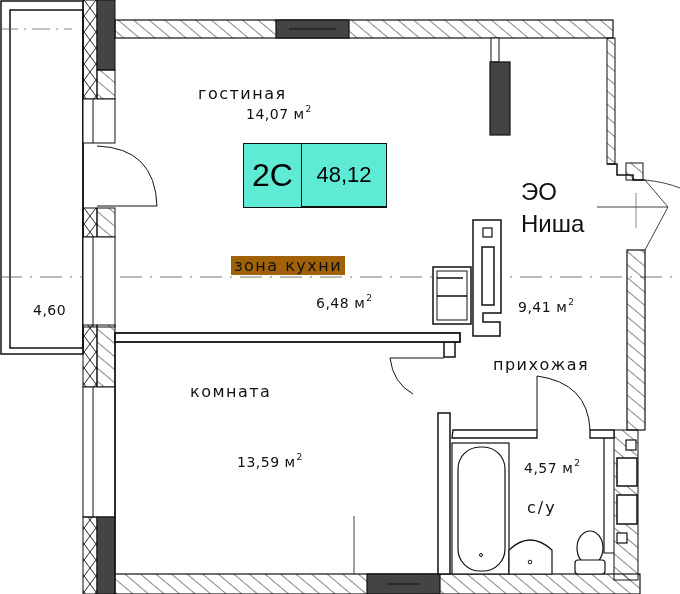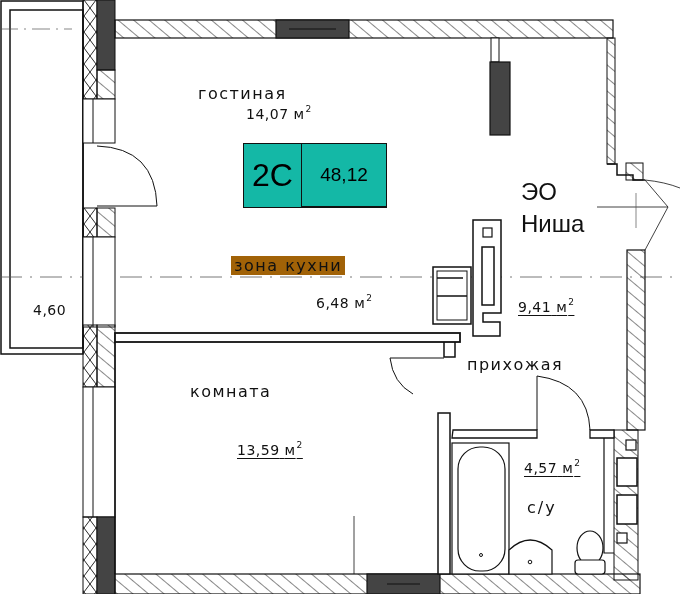--- a/index.html
+++ b/index.html
@@ -2,25 +2,25 @@
 <html><head>
 <meta charset="utf-8">
 <style>
   html, body { margin:0; padding:0; background:#ffffff; }
   body { width:680px; height:594px; position:relative; overflow:hidden; font-family:"DejaVu Sans", sans-serif; }
   svg { position:absolute; left:0; top:0; }
   .lbl { position:absolute; color:#111; white-space:nowrap; font-family:"DejaVu Sans", sans-serif; }
   .room { font-size:16px; letter-spacing:1.5px; }
   .area { font-size:14px; letter-spacing:0.5px; }
   .area sup { font-size:9px; vertical-align:7px; margin-left:1px; }
-  .u { text-decoration:underline; text-underline-offset:3px;text-align:center; }
-  .badge { position:absolute; left:243px; top:143px; width:144px; height:65px; border:1.5px solid #111; display:flex; box-sizing:border-box; background:#14b8a6; }
+  .u { text-underline-offset:3px;text-align:center; }
+  .badge { position:absolute; left:243px; top:143px; width:144px; height:65px; border:1.5px solid #111; display:flex; box-sizing:border-box; background:#5eead4; }
   .badge .type { width:57px; border-right:1px solid #111; display:flex; align-items:center; justify-content:center; font-size:32px; font-family:"Liberation Sans", sans-serif; }
   .badge .vals { flex:1; display:flex; flex-direction:column; }
-  .badge .vals div { flex:1; display:flex; align-items:center; justify-content:center; font-size:19px; font-family:"Liberation Sans", sans-serif; }
+  .badge .vals div { flex:1; display:flex; align-items:center; justify-content:center; font-size:22px; font-family:"Liberation Sans", sans-serif; }
   .badge .vals div:first-child { border-bottom:1px solid #111; }
   .nisha { font-family:"Liberation Sans", sans-serif; font-size:24px; line-height:32px; }
 </style>
 </head>
 <body>
 
 <svg width="680" height="594" viewBox="0 0 680 594">
   <defs>
     <pattern id="hatch" patternUnits="userSpaceOnUse" width="10" height="10" patternTransform="rotate(-50)">
       <line x1="0" y1="0" x2="0" y2="10" stroke="#111" stroke-width="1"></line>
@@ -148,21 +148,21 @@
 
 <div class="lbl nisha" style="left:521px; top:176px;">
   <div>ЭО</div>
   <div>Ниша</div>
 </div>
 
 <div class="lbl room" style="left:231px; top:256px; background:#a16207; padding:0 3px;">зона кухни</div>
 <div class="lbl area" style="left:316px; top:293px;"><span>6,48</span> <span>м</span><sup>2</sup></div>
 
 <div class="lbl area u" style="left:518px; top:297px;"><span>9,41</span> <span>м</span><sup>2</sup></div>
-<div class="lbl room" style="left:467px; top:355px;">прихожая</div>
+<div class="lbl room" style="left:493px; top:355px;">прихожая</div>
 
 <div class="lbl area" style="left:33px; top:302px;">4,60</div>
 
 <div class="lbl room" style="left:190px; top:382px;">комната</div>
-<div class="lbl area u" style="left:237px; top:440px;"><span>13,59</span> <span>м</span><sup>2</sup></div>
+<div class="lbl area u" style="left:237px; top:452px;"><span>13,59</span> <span>м</span><sup>2</sup></div>
 
 <div class="lbl area u" style="left:524px; top:458px;"><span>4,57</span> <span>м</span><sup>2</sup></div>
 <div class="lbl" style="left:527px; top:498px; font-size:16px; letter-spacing:2px;">с/у</div>
 
 </body></html>

